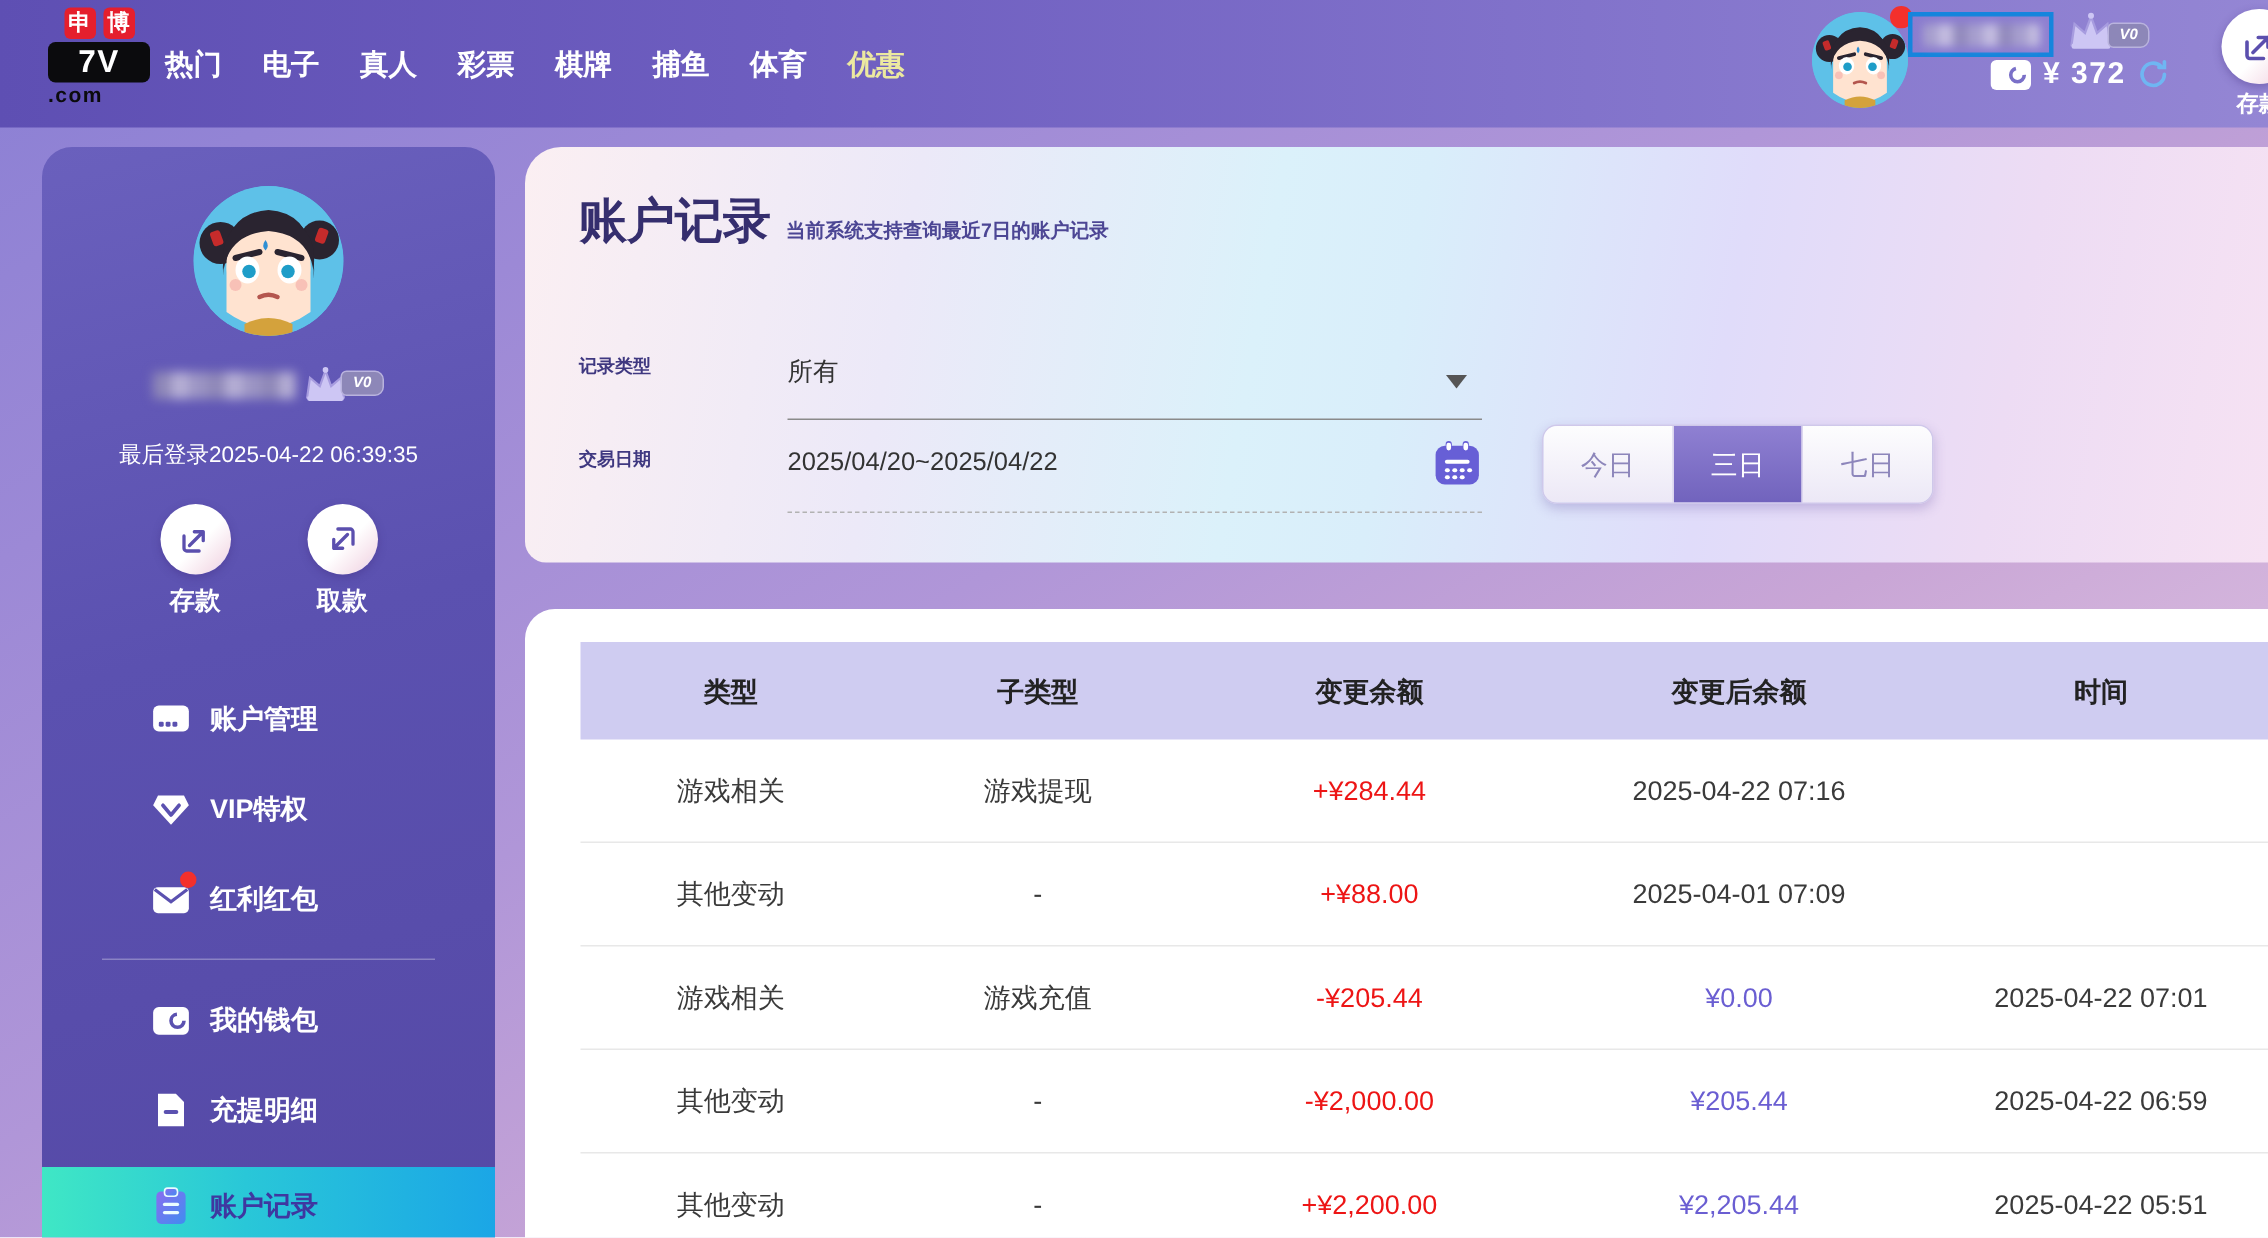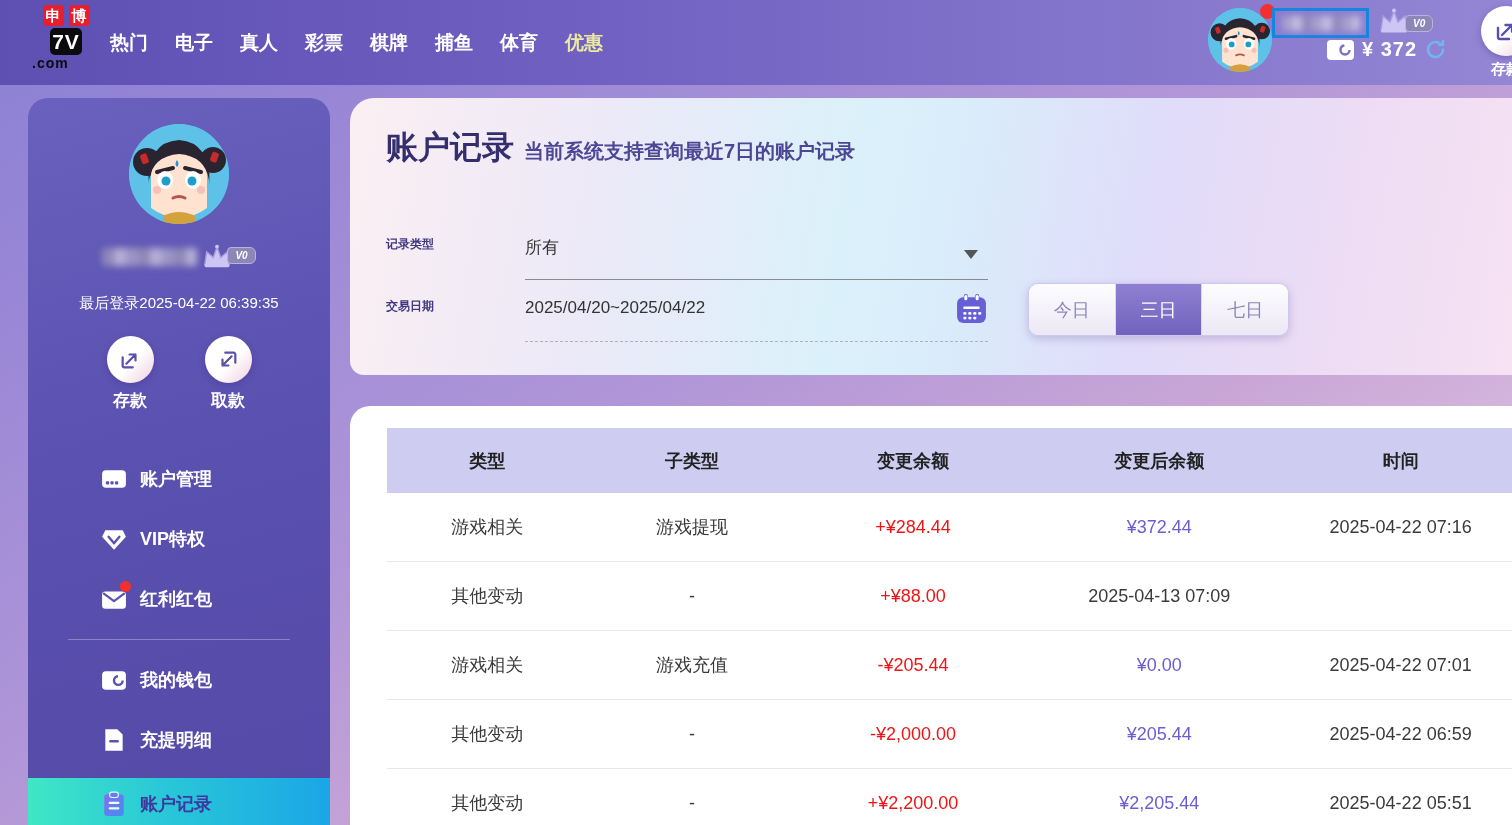--- a/index.html
+++ b/index.html
@@ -8,21 +8,21 @@
   .stage { position:relative; width:1512px; height:825px;
     background:linear-gradient(150deg,#8a7fd4 0%,#9c89d6 22%,#b096d8 45%,#c9a6d6 65%,#ddc2e2 85%,#e7d9ee 100%); }
 
   
   .nav { position:absolute; left:0; top:0; width:1512px; height:85px;
     background:linear-gradient(90deg,#5e4fb3 0%,#6e5ec0 35%,#8273cb 70%,#9486d4 100%); }
   .logo { position:absolute; left:28px; top:5px; width:76px; text-align:center; cursor:pointer; }
   .logo-row { display:flex; justify-content:center; gap:5px; }
   .logo-tile { width:21px; height:21px; background:#e51f2d; border-radius:4px; color:#fff;
     font-size:15px; font-weight:bold; line-height:21px; }
-  .logo-7v { margin:2px auto 0; width:32px; height:27px; background:#0b0b0d; border-radius:5px;
+  .logo-7v { margin:2px auto 0; width:68px; height:27px; background:#0b0b0d; border-radius:5px;
     color:#fff; font-size:21px; font-weight:bold; line-height:27px; letter-spacing:1px; }
   .logo-com { color:#0b0b0d; font-weight:bold; font-size:14px; letter-spacing:1px; margin-top:0; text-align:left; padding-left:4px; }
   .menu { position:absolute; left:110px; top:0; height:85px; display:flex; align-items:center; gap:27px; }
   .menu-item { color:#fff; font-size:19px; font-weight:bold; text-decoration:none; cursor:pointer; white-space:nowrap; }
   .menu-item.accent { color:#ece9a0; }
 
   .avatar-circle { border-radius:50%; overflow:hidden; background:#5ec1e8; }
   .nav-avatar { position:absolute; left:1208px; top:8px; width:64px; height:64px; cursor:pointer; }
   .red-dot { position:absolute; left:1260px; top:4px; width:15px; height:15px; border-radius:50%;
     background:#f3302c; border:2px solid #fff0; }
@@ -70,21 +70,21 @@
   .mini-red-dot { position:absolute; right:-4px; top:-5px; width:11px; height:11px;
     border-radius:50%; background:#f3302c; }
 
   
   .content { position:absolute; left:350px; top:98px; width:1162px; height:727px; }
   .filter-card { position:absolute; left:0; top:0; width:1162px; height:277px;
     border-radius:24px 0 0 14px;
     background:linear-gradient(100deg,#fbeff2 0%,#ece9f8 22%,#dbf1fa 42%,#d9eefa 50%,#e0dcfa 68%,#eddcf4 84%,#f6e2f3 100%); }
   .title-row { position:absolute; left:36px; top:28px; display:flex; align-items:baseline; }
   .page-title { font-size:32px; font-weight:bold; color:#352e6e; }
-  .page-subtitle { font-size:20px; font-weight:bold; color:#4c4694; margin-left:10px; }
+  .page-subtitle { font-size:13px; font-weight:bold; color:#4c4694; margin-left:10px; }
   .f-label { position:absolute; left:36px; font-size:12px; font-weight:bold; color:#3f3880; }
   .f-area { position:absolute; left:175px; width:463px; height:50px; }
   .f-area.solid { top:132px; border-bottom:1px solid #8a8a8a; }
   .f-area.dashed { top:194px; border-bottom:1px dashed #b2b2b2; }
   .f-value { position:absolute; left:0; top:6px; font-size:17px; color:#333; }
   .dd-arrow { position:absolute; right:10px; top:20px; width:0; height:0;
     border-left:7px solid transparent; border-right:7px solid transparent; border-top:9px solid #555; cursor:pointer; }
   .cal-ic { position:absolute; right:0; top:0; cursor:pointer; }
   .range-group { position:absolute; left:678px; top:185px; width:261px; height:53px; display:flex;
     border-radius:10px; overflow:hidden; border:1px solid #cfc8ea; box-shadow:0 3px 8px rgba(110,90,170,.3); }
@@ -363,28 +363,27 @@
         <div class="t-cell">子类型</div>
         <div class="t-cell">变更余额</div>
         <div class="t-cell">变更后余额</div>
         <div class="t-cell">时间</div>
       </div>
       <div class="t-rows">
         <div class="t-grid t-row">
           <div class="t-cell">游戏相关</div>
           <div class="t-cell">游戏提现</div>
           <div class="t-cell delta">+¥284.44</div>
-          <div class="t-cell after">¥372.44</div>
           <div class="t-cell">2025-04-22 07:16</div>
         </div>
         <div class="t-grid t-row">
           <div class="t-cell">其他变动</div>
           <div class="t-cell">-</div>
           <div class="t-cell delta">+¥88.00</div>
-          <div class="t-cell">2025-04-13 07:09</div>
+          <div class="t-cell">2025-04-01 07:09</div>
         </div>
         <div class="t-grid t-row">
           <div class="t-cell">游戏相关</div>
           <div class="t-cell">游戏充值</div>
           <div class="t-cell delta">-¥205.44</div>
           <div class="t-cell after">¥0.00</div>
           <div class="t-cell">2025-04-22 07:01</div>
         </div>
         <div class="t-grid t-row">
           <div class="t-cell">其他变动</div>

